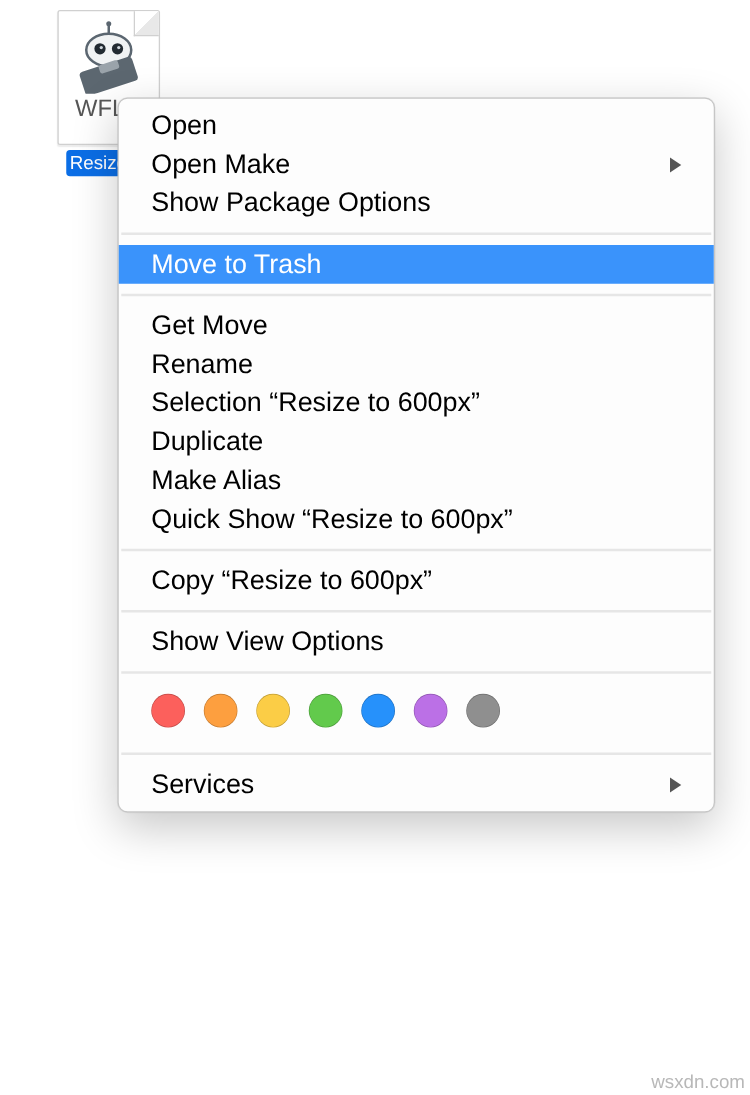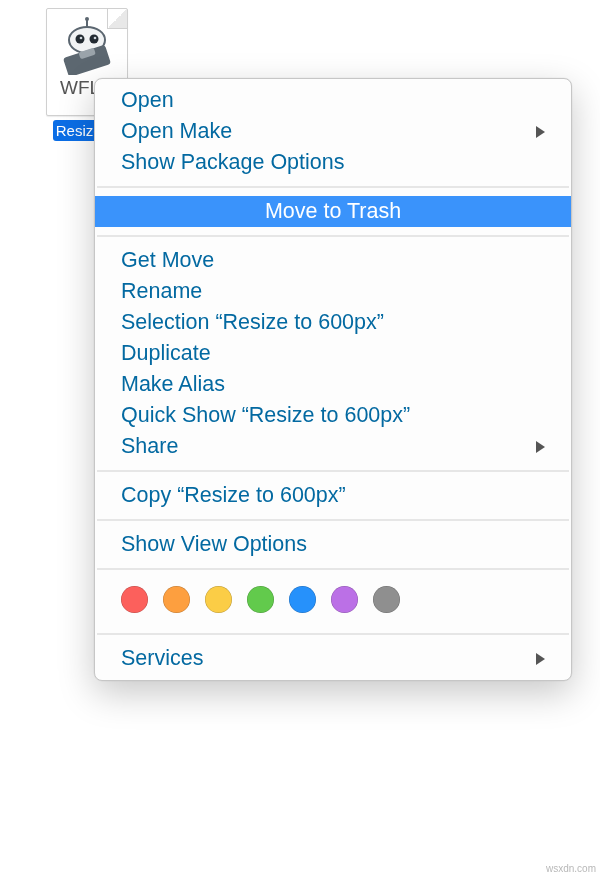--- a/index.html
+++ b/index.html
@@ -81,28 +81,27 @@
       border: 1px solid #c6c6c6;
       border-radius: 8px;
       box-shadow: 0 12px 36px rgba(0,0,0,.22), 0 0 0 .5px rgba(0,0,0,.05);
       padding: 6px 0;
     }
     .menu-item {
       display: flex;
       align-items: center;
       padding: 3px 26px 3px 26px;
       font-size: 21.5px;
-      color: #0369a1;
+      color: #000000;
       height: 31px;
       position: relative;
     }
     .menu-item.highlighted {
       background: #3a93fb;
       color: #fff;
-      justify-content: center;
     }
     .menu-item .chevron {
       margin-left: auto;
       width: 0;
       height: 0;
       border-top: 6px solid transparent;
       border-bottom: 6px solid transparent;
       border-left: 9px solid #555;
     }
     .menu-separator {
@@ -119,21 +118,21 @@
     .tag-dot {
       width: 27px;
       height: 27px;
       border-radius: 50%;
       box-shadow: inset 0 0 0 .5px rgba(0,0,0,.25);
     }
     .watermark {
       position: absolute;
       bottom: 2px;
       right: 4px;
-      font-size: 10px;
+      font-size: 15px;
       color: #b8b8b8;
     }
   </style>
 </head>
 <body>
 
 <div class="file-icon">
   <div class="doc">
     <div class="fold"></div>
     <div class="robot">
@@ -181,24 +180,20 @@
     </div>
     <div class="menu-item">
       <span>Duplicate</span>
     </div>
     <div class="menu-item">
       <span>Make Alias</span>
     </div>
     <div class="menu-item">
       <span>Quick Show “Resize to 600px”</span>
     </div>
-    <div class="menu-item">
-      <span>Share</span>
-      <span class="chevron"></span>
-    </div>
     <div class="menu-separator"></div>
     <div class="menu-item">
       <span>Copy “Resize to 600px”</span>
     </div>
     <div class="menu-separator"></div>
     <div class="menu-item">
       <span>Show View Options</span>
     </div>
     <div class="menu-separator"></div>
     <div class="tags-row">

